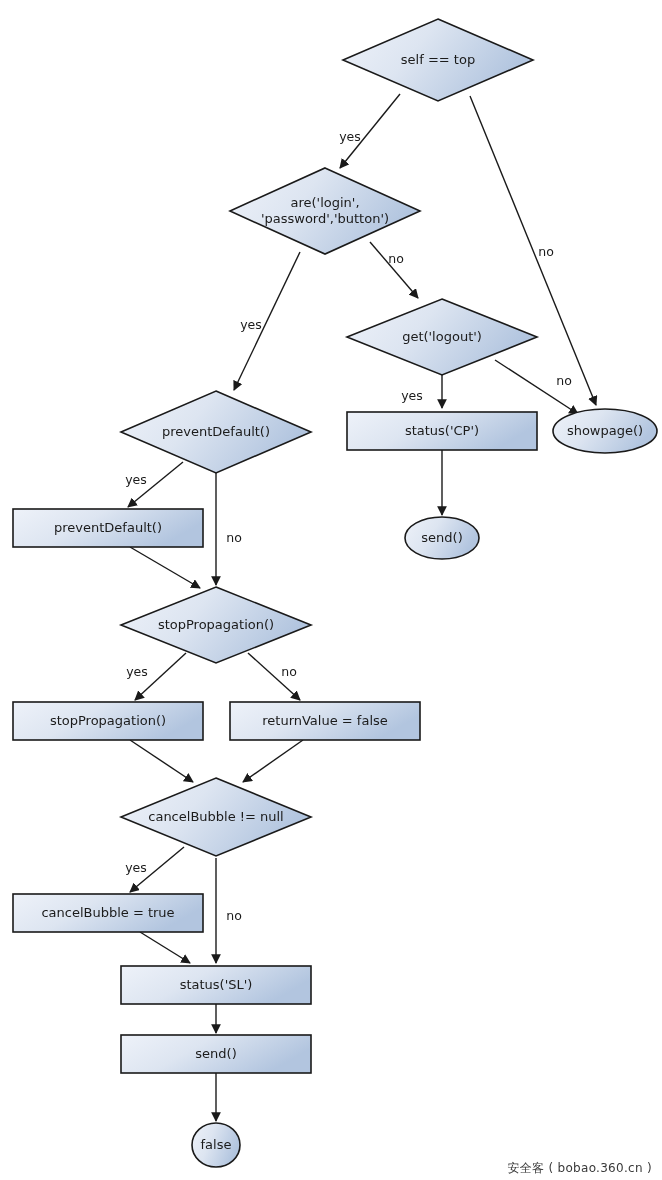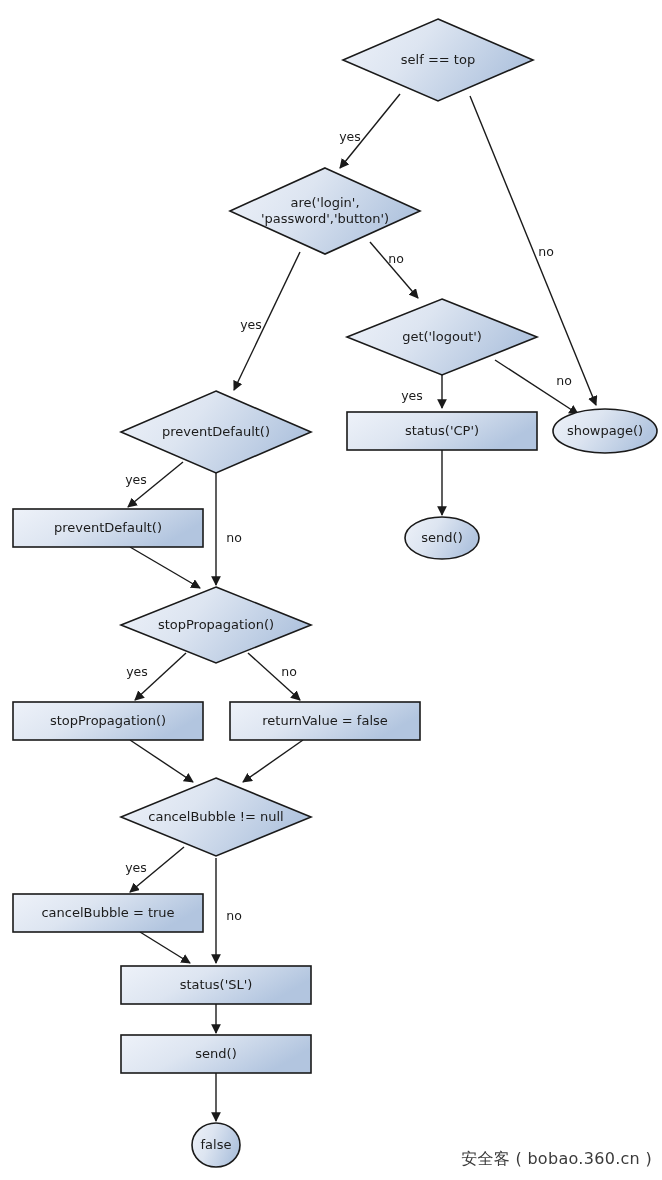--- a/index.html
+++ b/index.html
@@ -46,23 +46,23 @@
   .edge-label {
     font-family: "DejaVu Sans", "Liberation Sans", sans-serif;
     font-size: 12.5px;
     fill: #1b1b1b;
     text-anchor: middle;
     dominant-baseline: middle;
   }
   .watermark {
     position: absolute;
     right: 10px;
-    bottom: 10px;
-    font-family: "DejaVu Sans", "Liberation Sans", sans-serif;
-    font-size: 16px;
+    bottom: 3px;
+    font-family: "DejaVu Sans", "Liberation Sans", sans-serif;
+    font-size: 12px;
     color: #3a3a3a;
     letter-spacing: 0.3px;
     white-space: nowrap;
   }
 </style>
 </head>
 <body>
 
 <div id="flow-root">
   <svg id="flow-svg" viewBox="0 0 662 1180" xmlns="http://www.w3.org/2000/svg">

